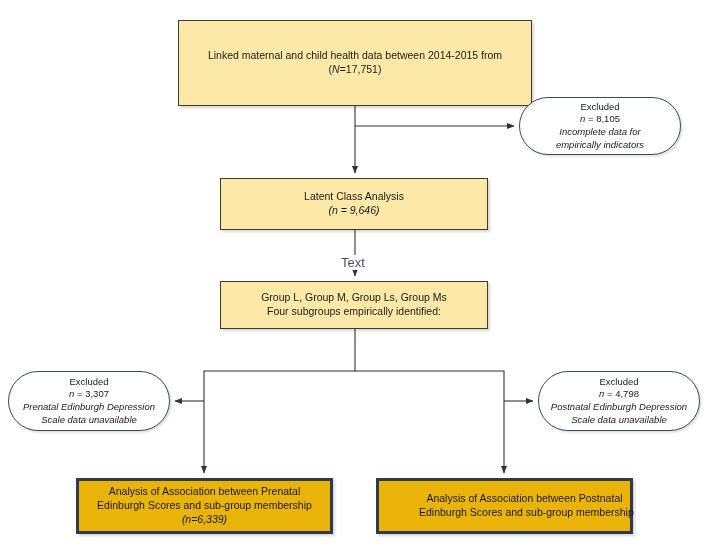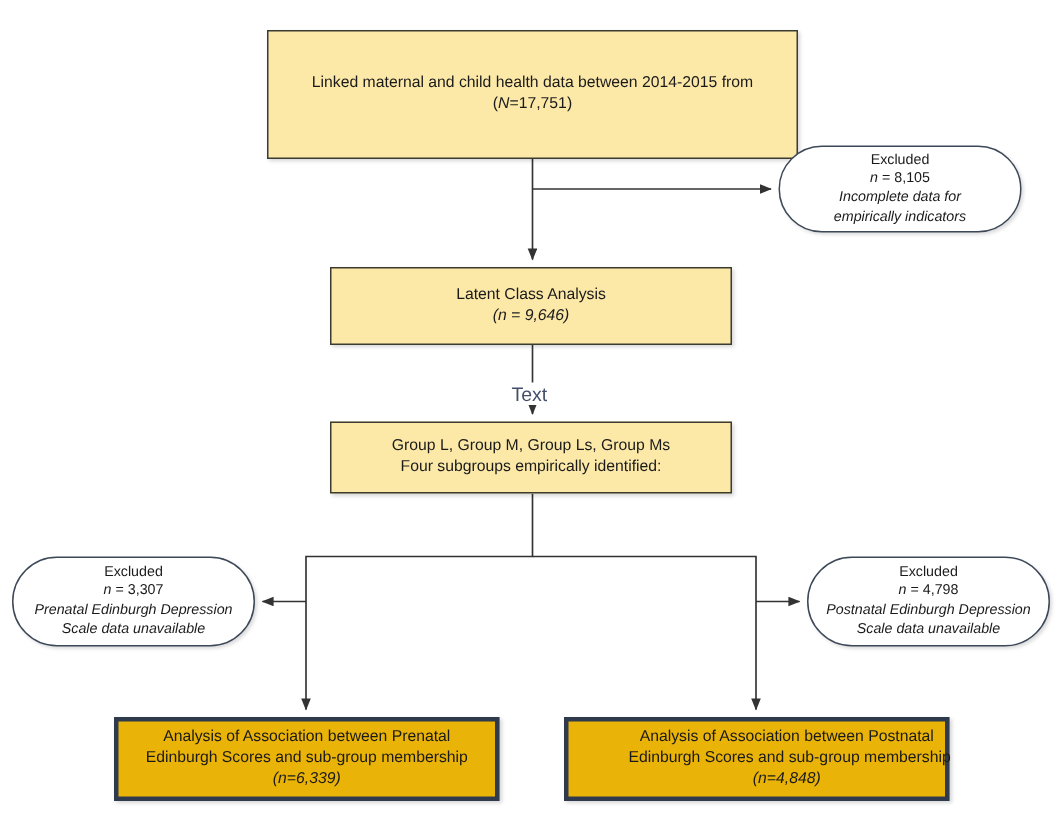--- a/index.html
+++ b/index.html
@@ -167,17 +167,16 @@
       <span class="ln">Analysis of Association between Prenatal</span>
       <span class="ln">Edinburgh Scores and sub-group membership</span>
       <span class="ln it">(n=6,339)</span>
     </div>
   </div>
 
   <div class="node box-thick" id="node-analysis-2">
     <div class="inner">
       <span class="ln">Analysis of Association between Postnatal</span>
       <span class="ln">Edinburgh Scores and sub-group membership</span>
-      <span class="ln it">(n=4,848)</span>
     </div>
   </div>
 
 </div>
 
 </body></html>

